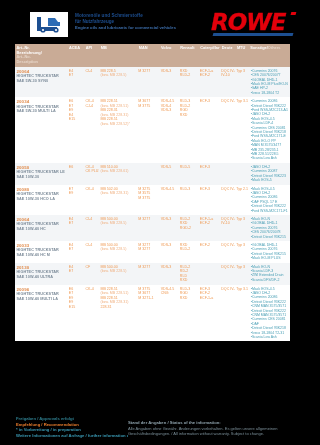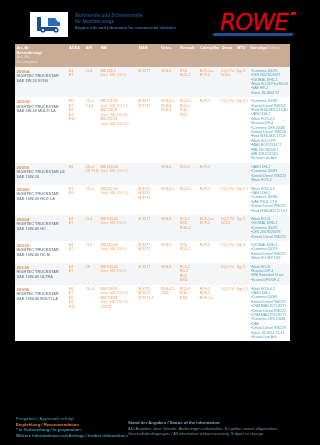--- a/index.html
+++ b/index.html
@@ -13,24 +13,23 @@
                display:flex;align-items:center;justify-content:center;}
   .truck-badge svg{display:block;}
   .htitle{position:absolute;left:75px;top:13px;width:130px;}
   .htitle .l1{font-size:4.6px;line-height:6px;font-weight:bold;color:#1d4f91;
               letter-spacing:.05px;white-space:nowrap;overflow:hidden;}
   .htitle .l2{font-size:4.6px;line-height:6px;font-weight:bold;color:#1d4f91;
               white-space:nowrap;overflow:hidden;}
   .htitle .l3{font-size:4.2px;line-height:5.4px;font-weight:bold;color:#3d6fad;
               white-space:nowrap;overflow:hidden;}
   .rowe-logo{position:absolute;right:8px;top:11px;width:86px;height:26px;}
-  .rowe-word{font-size:23px;font-weight:normal;font-style:italic;color:#e3000b;
+  .rowe-word{font-size:23px;font-weight:bold;font-style:italic;color:#e3000b;
              letter-spacing:-1px;line-height:23px;
              font-family:"DejaVu Sans",sans-serif;
-             text-align:center;
              -webkit-text-stroke:0.3px #e3000b;}
   .rowe-swoosh{position:absolute;left:2px;bottom:1px;width:80px;height:3px;
                background:#1d4f91;transform:skewX(-16deg);}
   .rowe-tick{position:absolute;right:1px;top:1px;width:5px;height:2.5px;background:#e3000b;
              transform:skewX(-16deg);}
 
   
   .table{position:absolute;left:15px;top:44px;width:275px;}
   .trow{display:flex;width:100%;box-sizing:border-box;}
   .thead{background:#c9ab96;}

